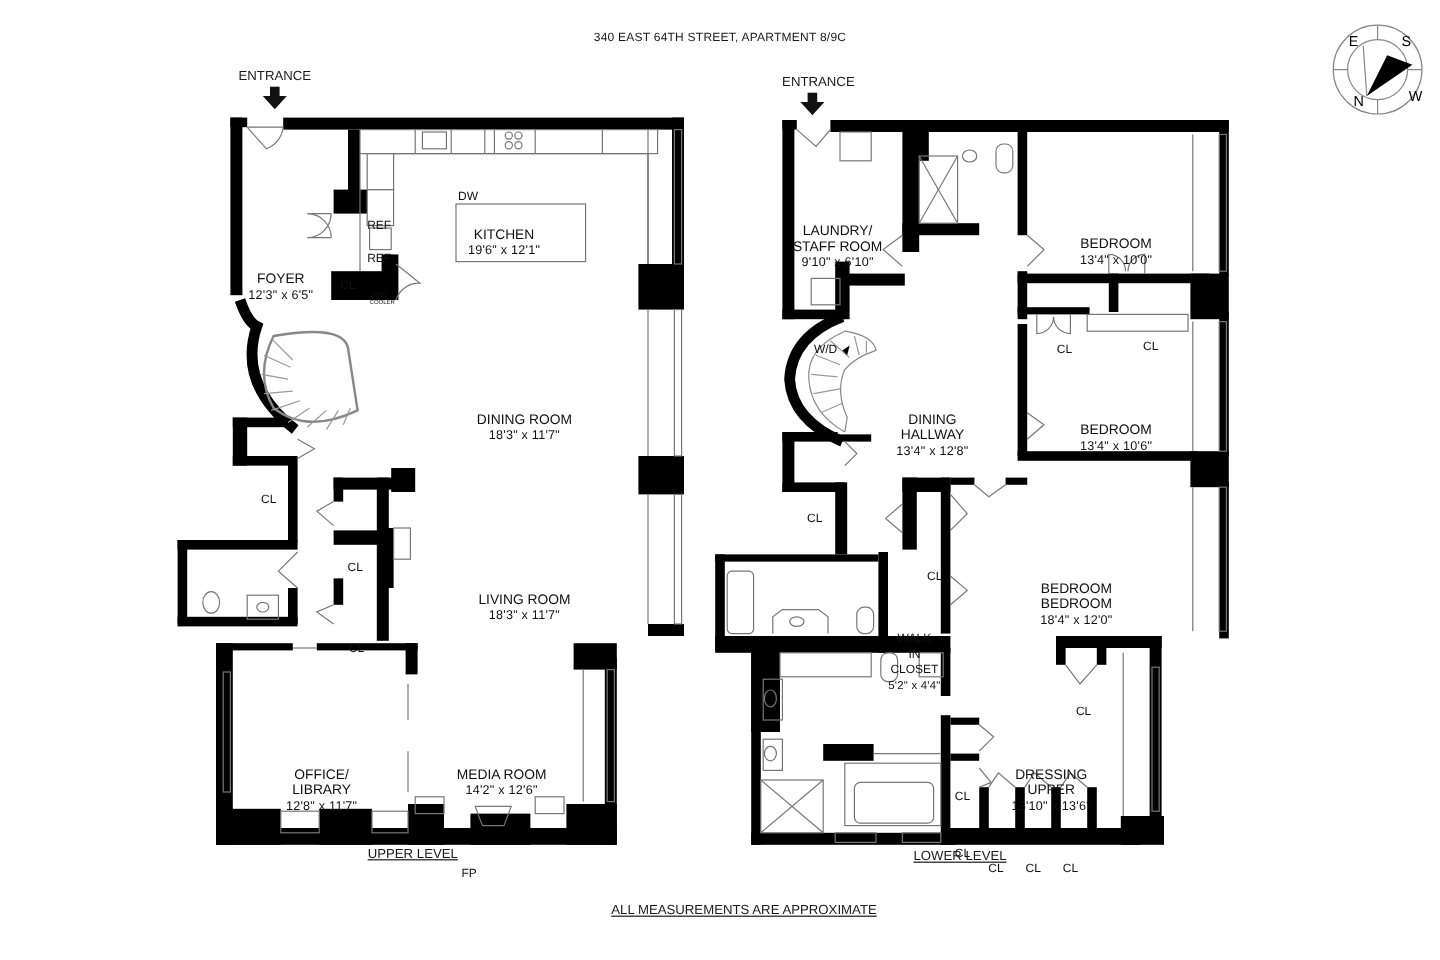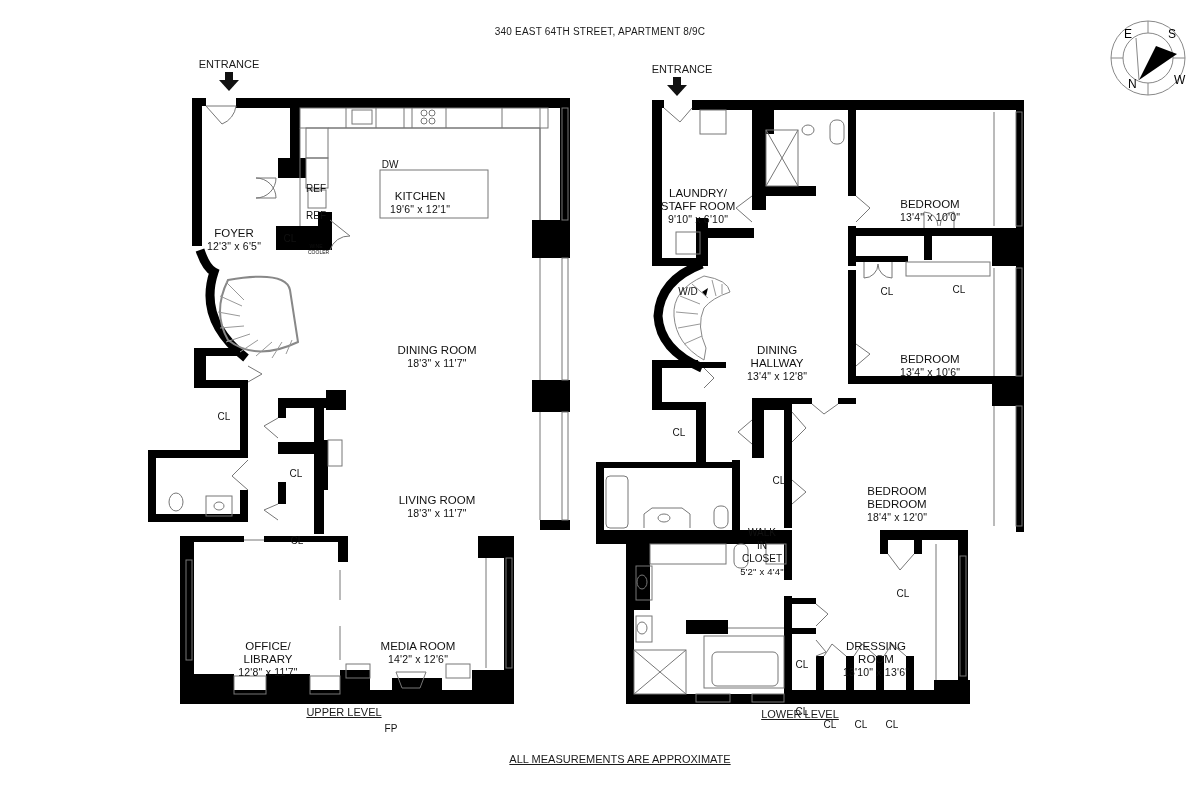--- a/index.html
+++ b/index.html
@@ -360,21 +360,21 @@
     <span class="dim">18'4" x 12'0"</span>
   </div>
   <div class="lbl small" style="left:762px;top:478px">
     <span>WALK</span><br>
     <span>IN</span><br>
     <span>CLOSET</span>
     <span class="dim" style="font-size:9.5px">5'2" x 4'4"</span>
   </div>
   <div class="lbl" style="left:876px;top:592px">
     <span>DRESSING</span><br>
-    <span>ROOM</span>
+    <span>UPPER</span>
     <span class="dim">13'10" x 13'6"</span>
   </div>
   <div class="lbl small" style="left:688px;top:237px">W/D</div>
   <div class="lbl small" style="left:887px;top:237px">CL</div>
   <div class="lbl small" style="left:959px;top:235px">CL</div>
   <div class="lbl small" style="left:679px;top:378px">CL</div>
   <div class="lbl small" style="left:779px;top:426px">CL</div>
   <div class="lbl small" style="left:903px;top:539px">CL</div>
   <div class="lbl small" style="left:802px;top:610px">CL</div>
   <div class="lbl small" style="left:802px;top:657px">CL</div>

